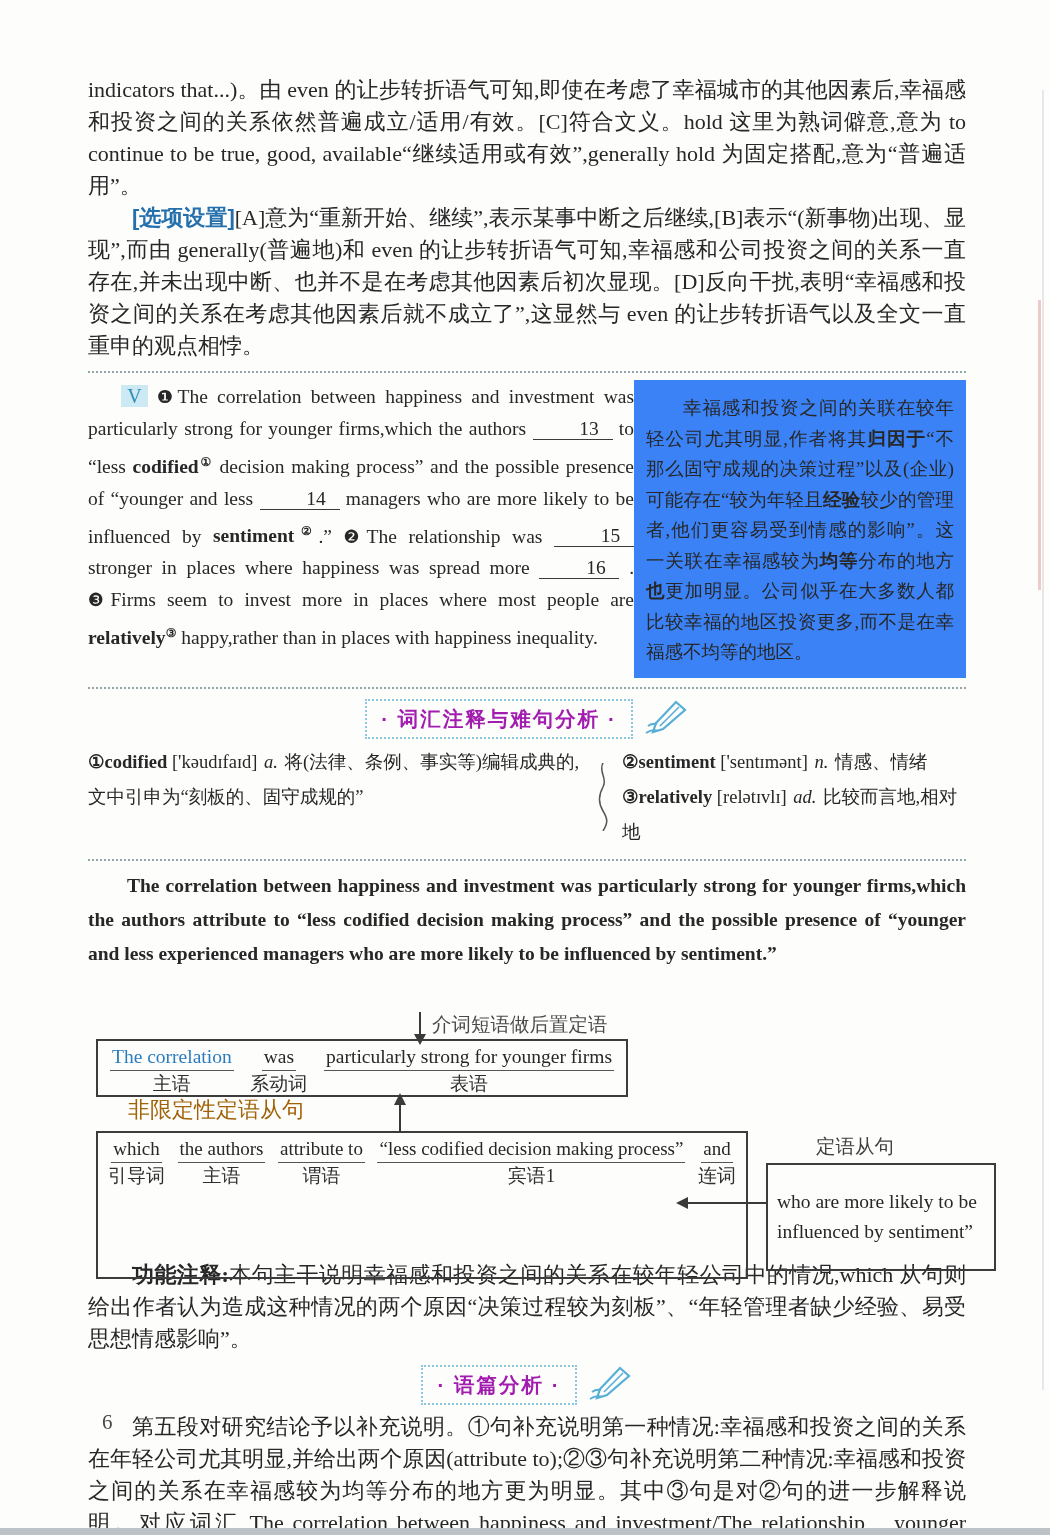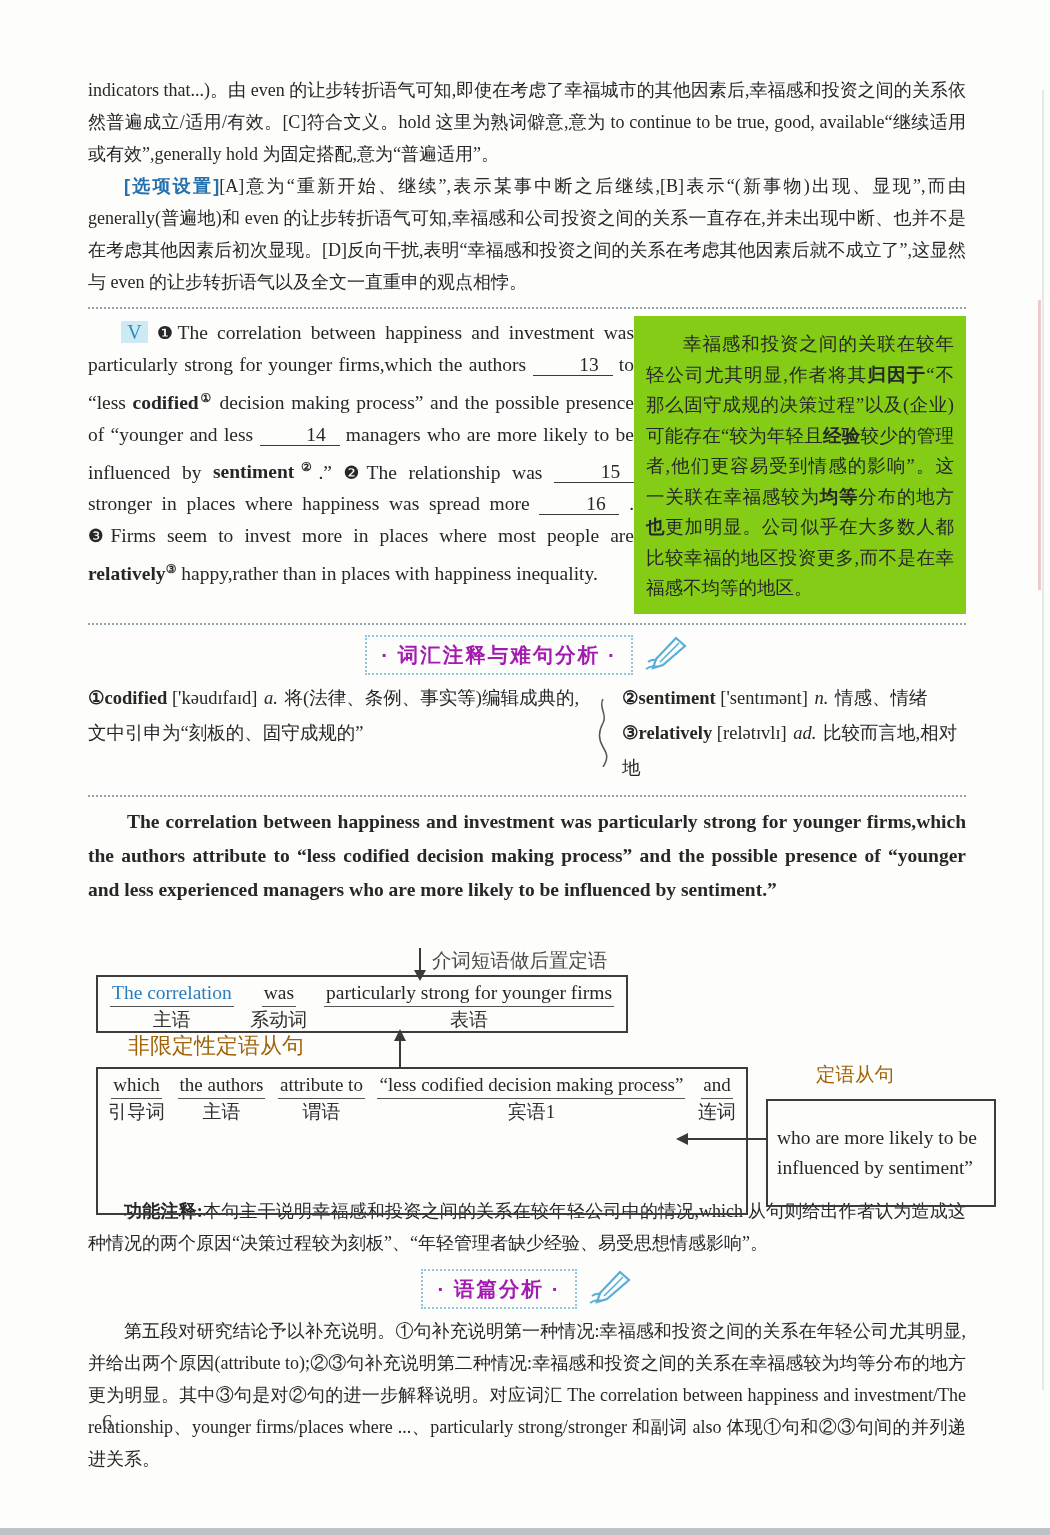--- a/index.html
+++ b/index.html
@@ -1,31 +1,31 @@
 <!DOCTYPE html>
 <html><head>
 <meta charset="utf-8">
 <style>
   *{margin:0;padding:0;box-sizing:border-box}
   html,body{background:#fff}
   .page{position:relative;width:1050px;height:1535px;background:#fdfdfc;overflow:hidden;
          font-family:"Liberation Serif","DejaVu Serif",serif;color:#272727}
   .content{position:absolute;left:88px;top:74px;width:878px}
-  p.body{font-size:18px;line-height:32px;text-align:justify}
+  p.body{font-size:22px;line-height:32px;text-align:justify}
   .indent2{text-indent:2em}
   .blue-label{color:#2470ad;font-weight:bold;font-family:"Liberation Sans","DejaVu Sans",sans-serif}
   .divider{border-top:2px dotted #94a4ad;margin:9px 0 7px}
   
   .cols{display:flex;margin-top:4px}
   .en-pass{width:546px;font-size:19.5px;line-height:32px;text-align:justify;text-indent:1.7em}
   .vmark{background:#cde9f4;color:#2f8cb5;padding:0 6px;font-size:20px}
   .snum{font-family:"DejaVu Sans",sans-serif;font-size:18px}
   .blank{display:inline-block;min-width:80px;text-align:center;border-bottom:1.5px solid #3a3a3a;line-height:1.05}
   .en-pass b sup,.bold-sent sup{font-size:12px}
-  .cn-box{flex:1;background:#84cc16;padding:13px 12px 10px;font-size:18.5px;line-height:30.5px;
+  .cn-box{flex:1;background:#3b82f6;padding:13px 12px 10px;font-size:18.5px;line-height:30.5px;
           text-align:justify;text-indent:2em}
   
   .badge-row{display:flex;justify-content:center;align-items:center;gap:12px;margin:10px 0 6px}
   .badge{border:2px dotted #8cc6e0;color:#a21caf;font-weight:bold;font-size:20.5px;padding:4px 14px;
          letter-spacing:2px;font-family:"Liberation Sans","DejaVu Sans",sans-serif}
   .pen{width:44px;height:40px}
   
   .vocab{display:flex;align-items:stretch;font-size:18.5px;line-height:35px;margin:2px 0}
   .vocab .vleft{width:500px}
   .vocab .vsquiggle{width:30px;display:flex;align-items:center;justify-content:center}
@@ -42,21 +42,21 @@
             padding:2px 12px}
   .seg{display:flex;flex-direction:column;align-items:center}
   .seg .w{border-bottom:1.5px solid #555;padding:0 2px;line-height:27px;white-space:nowrap}
   .seg .l{font-size:19px;color:#2f2f2f;line-height:26px}
   .rel-label{position:absolute;left:40px;top:114px;color:#a16207;font-size:22px}
   .clause-box{left:8px;top:150px;width:652px;height:148px;padding:2px 10px}
   .clause-row1{display:flex;justify-content:space-between;font-size:19px}
   .obj2wrap{display:inline-block;text-align:center;margin-top:1px}
   .obj2wrap .u{border-bottom:1.5px solid #555;display:inline-block;line-height:29px;white-space:nowrap}
   .obj2wrap .l{font-size:19px;color:#2f2f2f;line-height:26px}
-  .attr-label{position:absolute;left:728px;top:144px;color:#a16207;font-size:19.5px}
+  .attr-label{position:absolute;left:728px;top:152px;color:#404040;font-size:19.5px}
   .attr-box{left:678px;top:182px;width:230px;padding:22px 9px;line-height:30px}
   .blue{color:#2a7cbe}
   .arrows{position:absolute;left:0;top:0;width:910px;height:272px;pointer-events:none}
   
   .func-note{margin-top:6px}
   .final-para{margin-top:2px;line-height:34.5px}
   .page-num{position:absolute;left:102px;top:1410px;font-size:21px;color:#4a4a4a}
   .edge-right{position:absolute;right:6px;top:90px;width:2px;height:1300px;background:#e7e7ea}
   .edge-pink{position:absolute;right:9px;top:300px;width:3px;height:290px;background:#eecaca}
   .edge-bottom{position:absolute;left:0;bottom:0;width:100%;height:7px;background:#bcc2c6}

